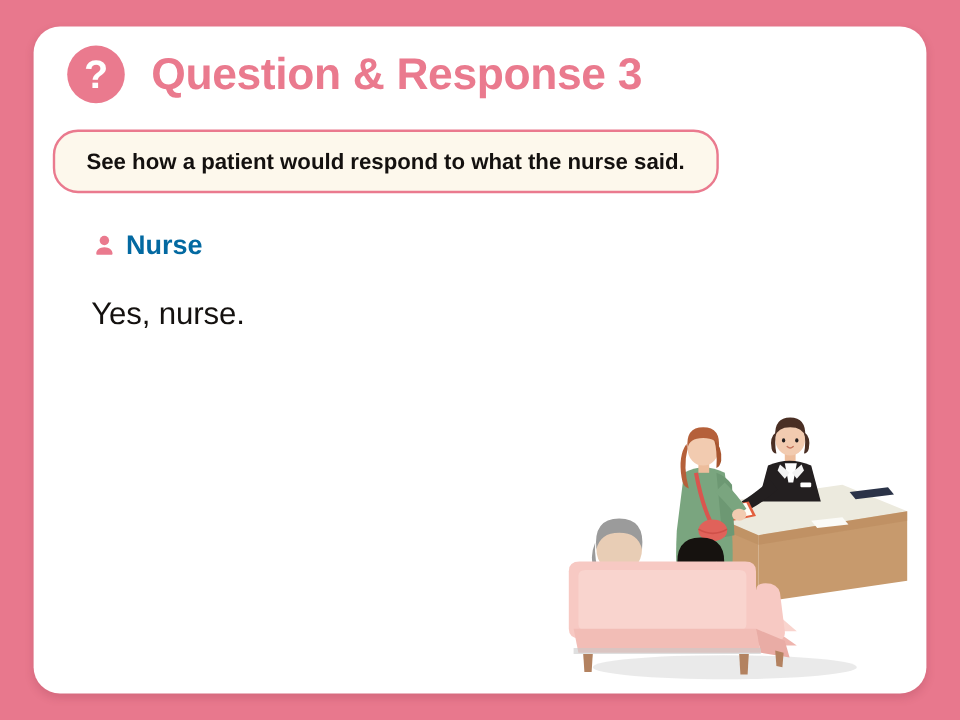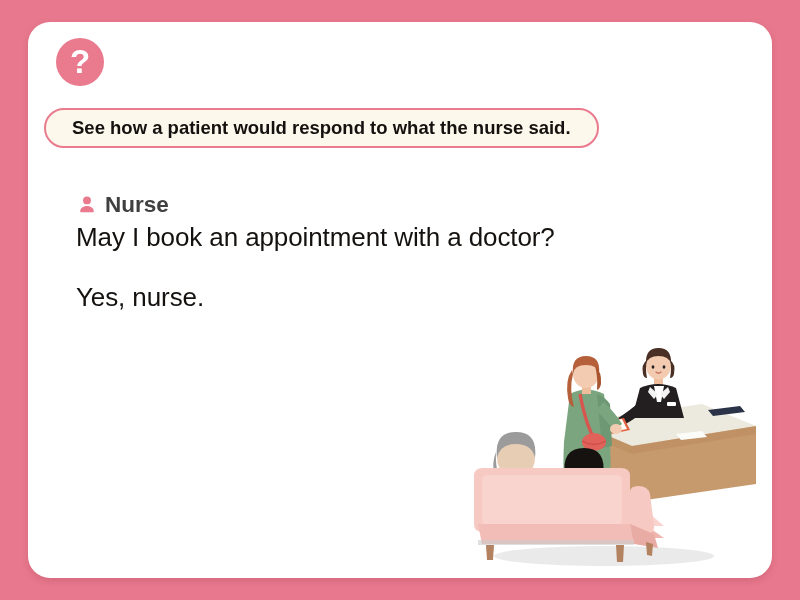--- a/index.html
+++ b/index.html
@@ -67,21 +67,21 @@
     font-weight: bold;
     letter-spacing: -0.3px;
     white-space: nowrap;
   }
 
   
   .instruction {
     position: absolute;
     left: 16px;
     top: 86px;
-    height: 40px;
+    height: 53px;
     padding: 0 26px;
     display: inline-flex;
     align-items: center;
     background: #fdf8ec;
     border: 2px solid #ea7a8e;
     border-radius: 21px;
     box-sizing: border-box;
   }
   .instruction-text {
     font-size: 18.5px;
@@ -105,21 +105,21 @@
     align-items: center;
     gap: 7px;
     margin-bottom: 4px;
   }
   .person-icon { flex: none; display: block; }
   .speaker-name {
     font-size: 22.5px;
     font-weight: bold;
     line-height: 1;
   }
-  .speaker-nurse .speaker-name { color: #404040; }
+  .speaker-nurse .speaker-name { color: #0369a1; }
   .speaker-patient .speaker-name { color: #fdb913; }
 
   .line-text {
     font-size: 26px;
     color: #14110f;
     line-height: 1.25;
     letter-spacing: -0.1px;
   }
 
   
@@ -136,37 +136,37 @@
 <body>
 
 <div class="frame">
 
   <div class="card">
 
     <div class="header">
       <div class="q-badge">
         <span>?</span>
       </div>
+      <div class="page-title">Question &amp; Response 3</div>
     </div>
 
     <div class="instruction">
       <div class="instruction-text">See how a patient would respond to what the nurse said.</div>
     </div>
 
     <div class="dialogue">
 
       <div class="turn">
         <div class="speaker speaker-nurse">
           <svg class="person-icon" width="22" height="22" viewBox="0 0 24 24" aria-hidden="true">
             <circle cx="12" cy="7" r="4.3" fill="#ea7a8e"></circle>
             <path d="M12 13.2c-4.2 0-7.4 2.6-7.4 5.6 0 .7.4 1.2 1 1.2h12.8c.6 0 1-.5 1-1.2 0-3-3.2-5.6-7.4-5.6z" fill="#ea7a8e"></path>
           </svg>
           <span class="speaker-name">Nurse</span>
         </div>
-        <div class="line-text">May I book an appointment with a doctor?</div>
       </div>
 
       <div class="turn">
         <div class="line-text">Yes, nurse.</div>
       </div>
 
     </div>
 
     <div class="illustration">
       <svg viewBox="0 0 300 230" aria-hidden="true">

